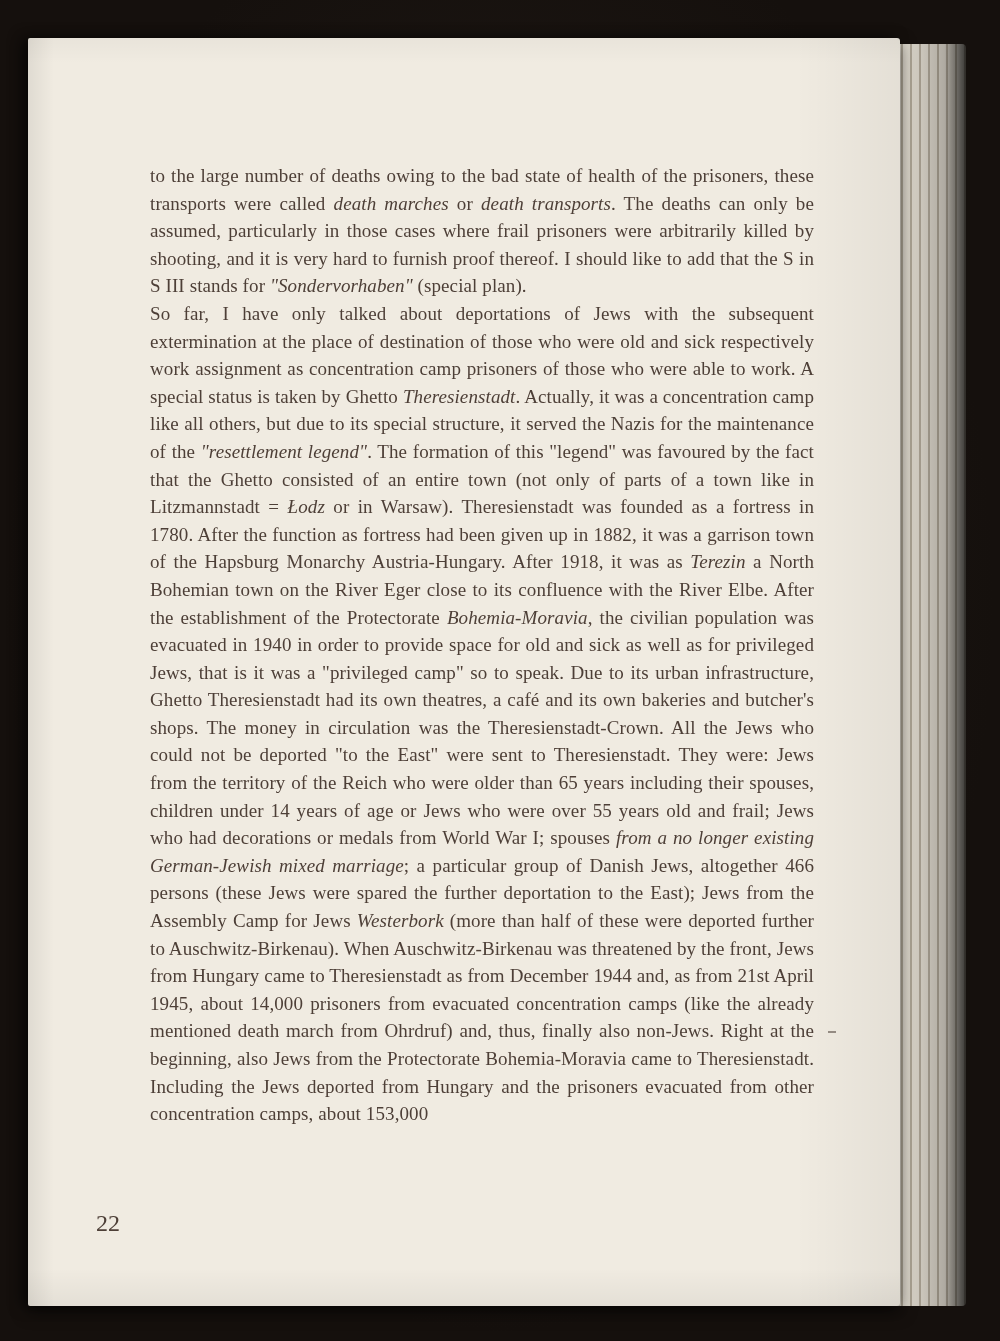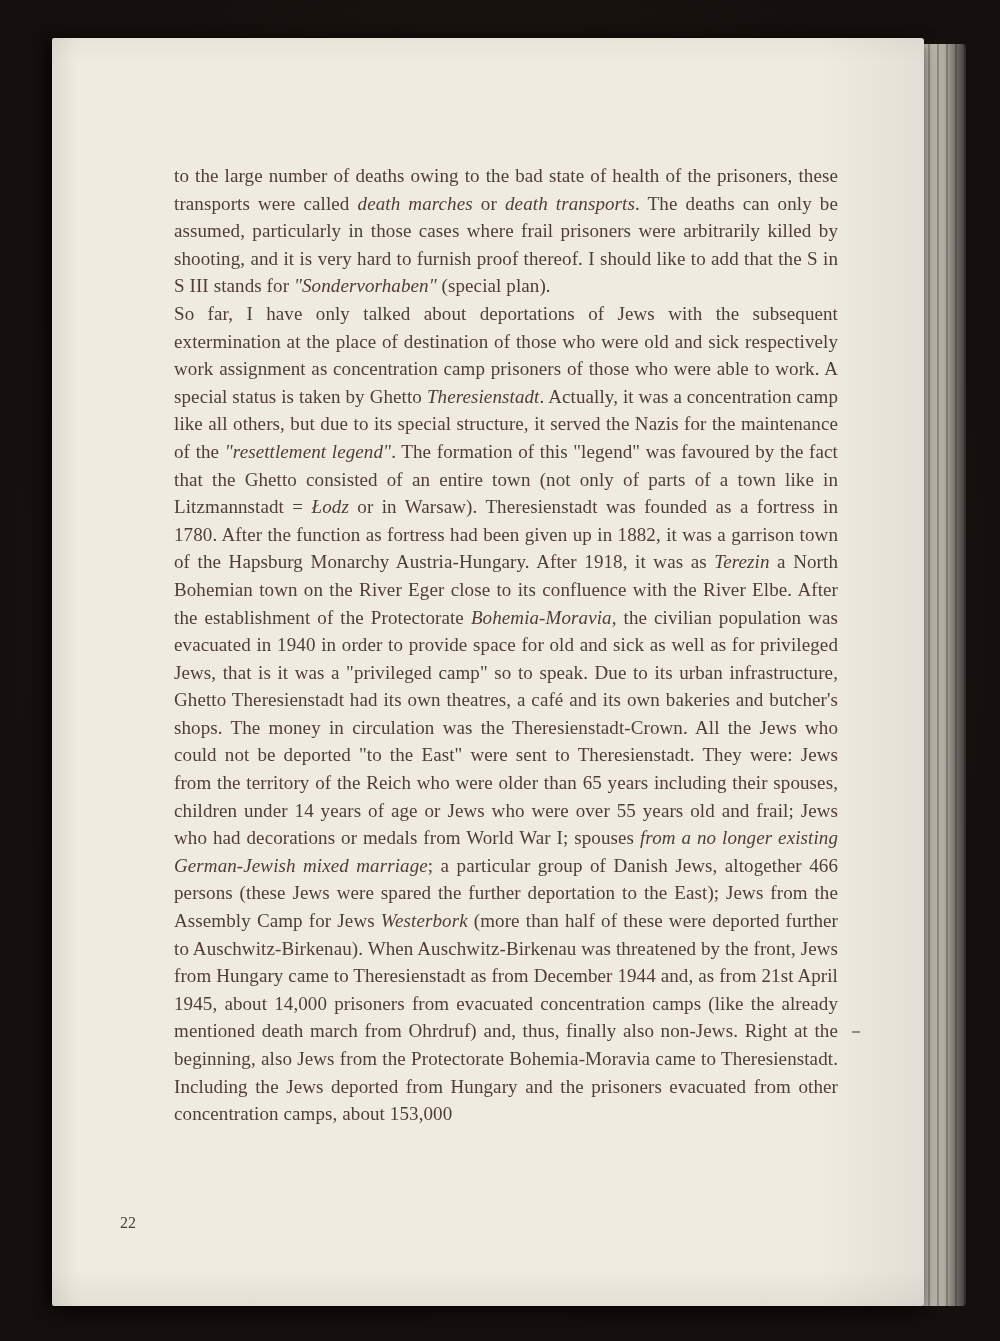--- a/index.html
+++ b/index.html
@@ -19,21 +19,21 @@
     background:
       linear-gradient(90deg, rgba(0,0,0,0) 0%, rgba(0,0,0,.25) 70%, rgba(0,0,0,.75) 100%),
       repeating-linear-gradient(90deg,
         var(--edge_light, #eae4d8) 0px, var(--edge_light, #eae4d8) 7px,
         var(--edge_dark, #b9b0a0) 7px, var(--edge_dark, #b9b0a0) 9px);
     border-radius:0 4px 4px 0;
   }
 
   
   .page {
-    position:absolute; top:38px; left:52px; width:872px; height:1268px;
+    position:absolute; top:38px; left:28px; width:872px; height:1268px;
     background:
       linear-gradient(90deg, rgba(0,0,0,.07) 0%, rgba(0,0,0,0) 3%, rgba(0,0,0,0) 88%, rgba(0,0,0,.05) 100%),
       linear-gradient(180deg, rgba(0,0,0,.03) 0%, rgba(0,0,0,0) 2%, rgba(0,0,0,0) 97%, rgba(0,0,0,.05) 100%),
       var(--paper, #f0ebe1);
     border-radius:2px 3px 3px 2px;
     box-shadow: -6px 0 14px rgba(0,0,0,.55), 0 6px 16px rgba(0,0,0,.5);
   }
 
   .text-block {
     position:absolute; left:122px; top:124px; width:664px;
@@ -44,21 +44,21 @@
     letter-spacing:.1px;
     hyphens:auto;
     -webkit-hyphens:auto;
   }
   .text-block p { margin:0; text-align:justify; }
   .text-block .it { font-style:italic; }
 
   .page-number {
     position:absolute; left:68px; top:1172px;
     color: var(--ink, #4d3f37);
-    font-size:16px;
+    font-size:24px;
     line-height:26px;
   }
 
   
   .margin-artifact {
     position:absolute; left:800px; top:993px; width:8px; height:2px;
     background: rgba(77,63,55,.55);
   }
 </style>
 </head>

